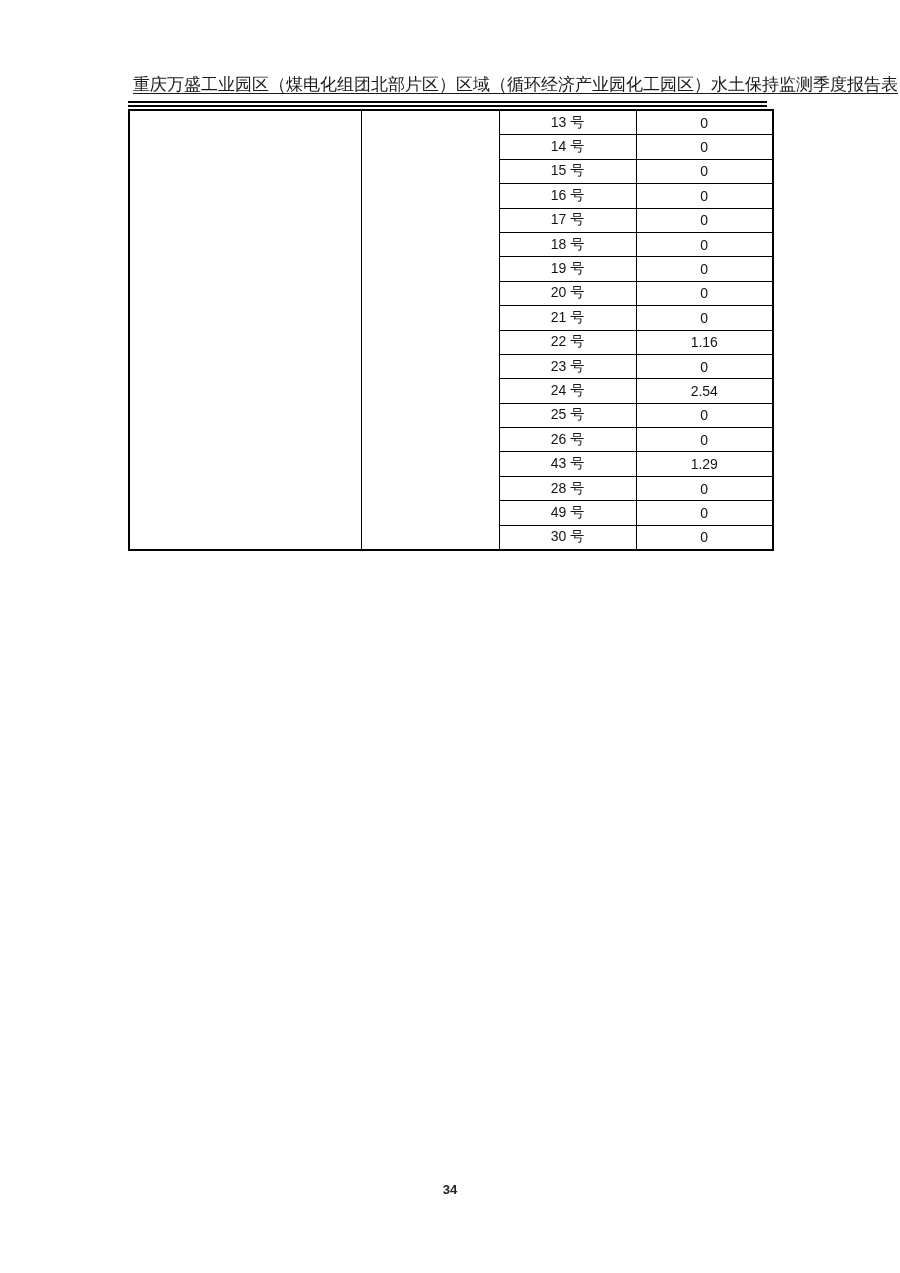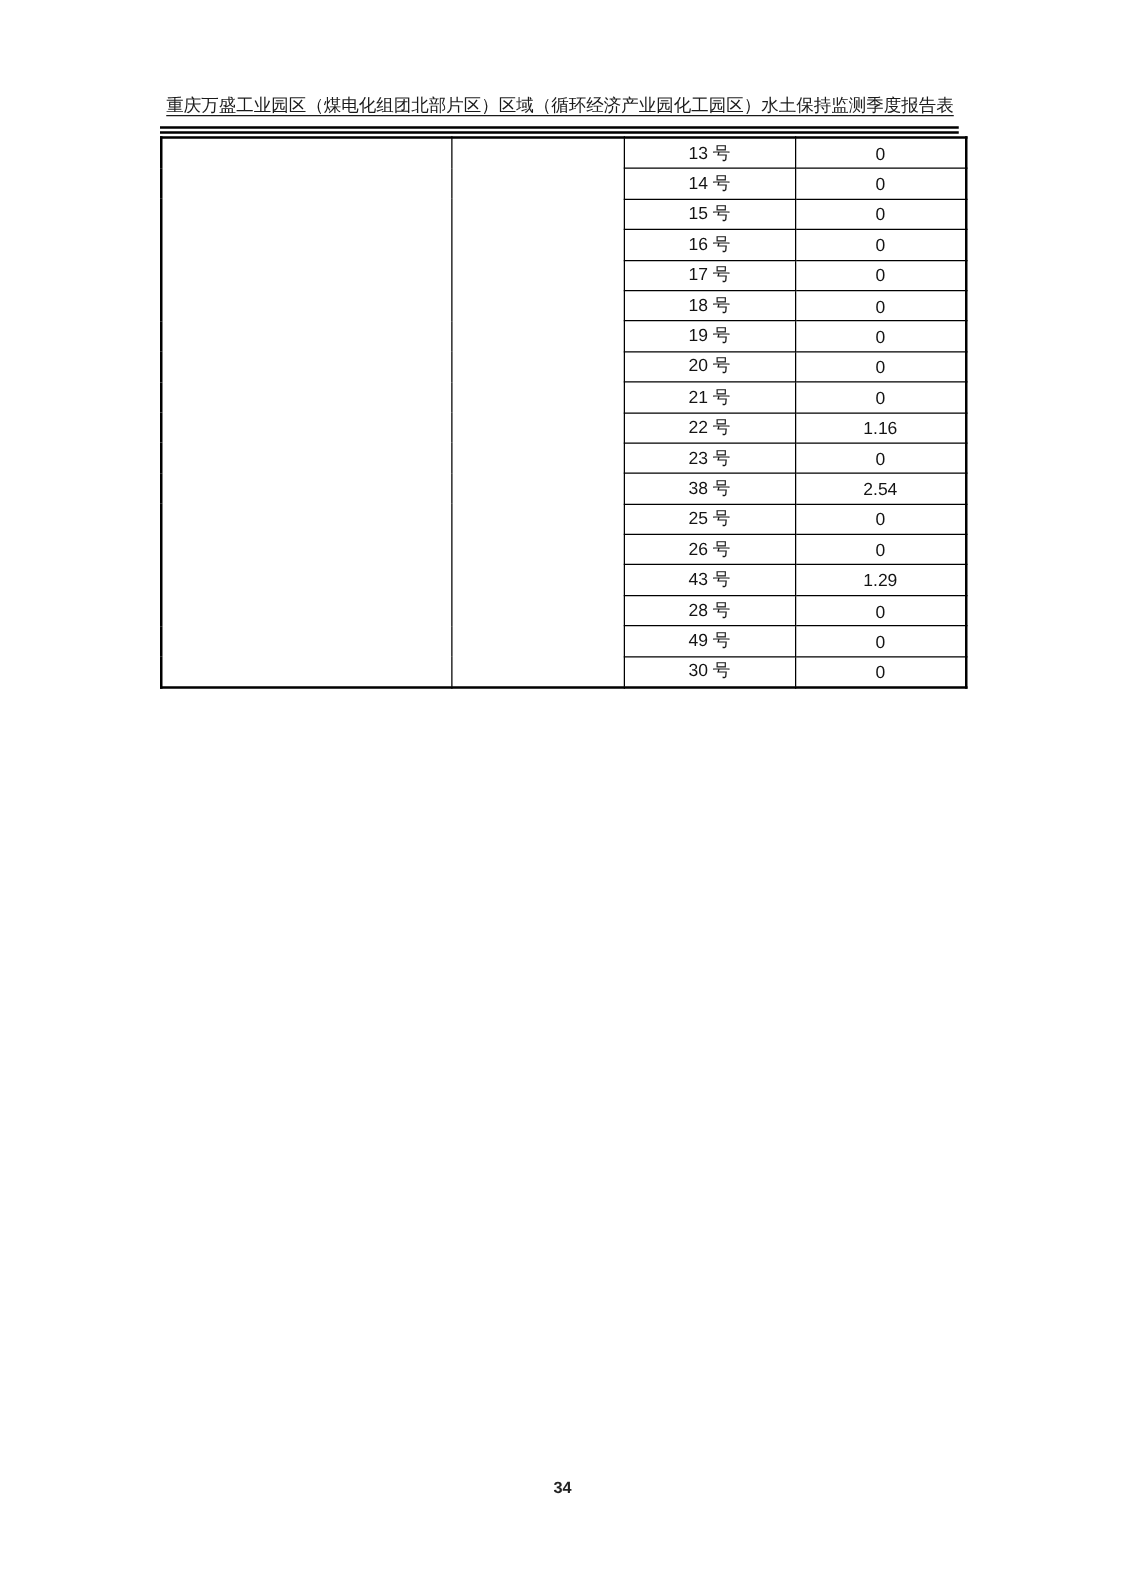--- a/index.html
+++ b/index.html
@@ -11,21 +11,21 @@
     height: 1273px;
     position: relative;
     background: #ffffff;
     font-family: "Liberation Sans", "DejaVu Sans", sans-serif;
     color: #000000;
   }
   .doc-header-title {
     position: absolute;
     left: 133px;
     top: 76px;
-    font-size: 14px;
+    font-size: 17px;
     line-height: 17px;
     letter-spacing: 0px;
     color: #1a1a1a;
     text-decoration: underline;
     text-underline-offset: 3px;
     text-decoration-thickness: 1px;
     white-space: nowrap;
   }
   .header-double-rule {
     position: absolute;
@@ -124,21 +124,21 @@
     </tr>
     <tr>
       <td>22 号</td>
       <td>1.16</td>
     </tr>
     <tr>
       <td>23 号</td>
       <td>0</td>
     </tr>
     <tr>
-      <td>38 号</td>
+      <td>24 号</td>
       <td>2.54</td>
     </tr>
     <tr>
       <td>25 号</td>
       <td>0</td>
     </tr>
     <tr>
       <td>26 号</td>
       <td>0</td>
     </tr>

